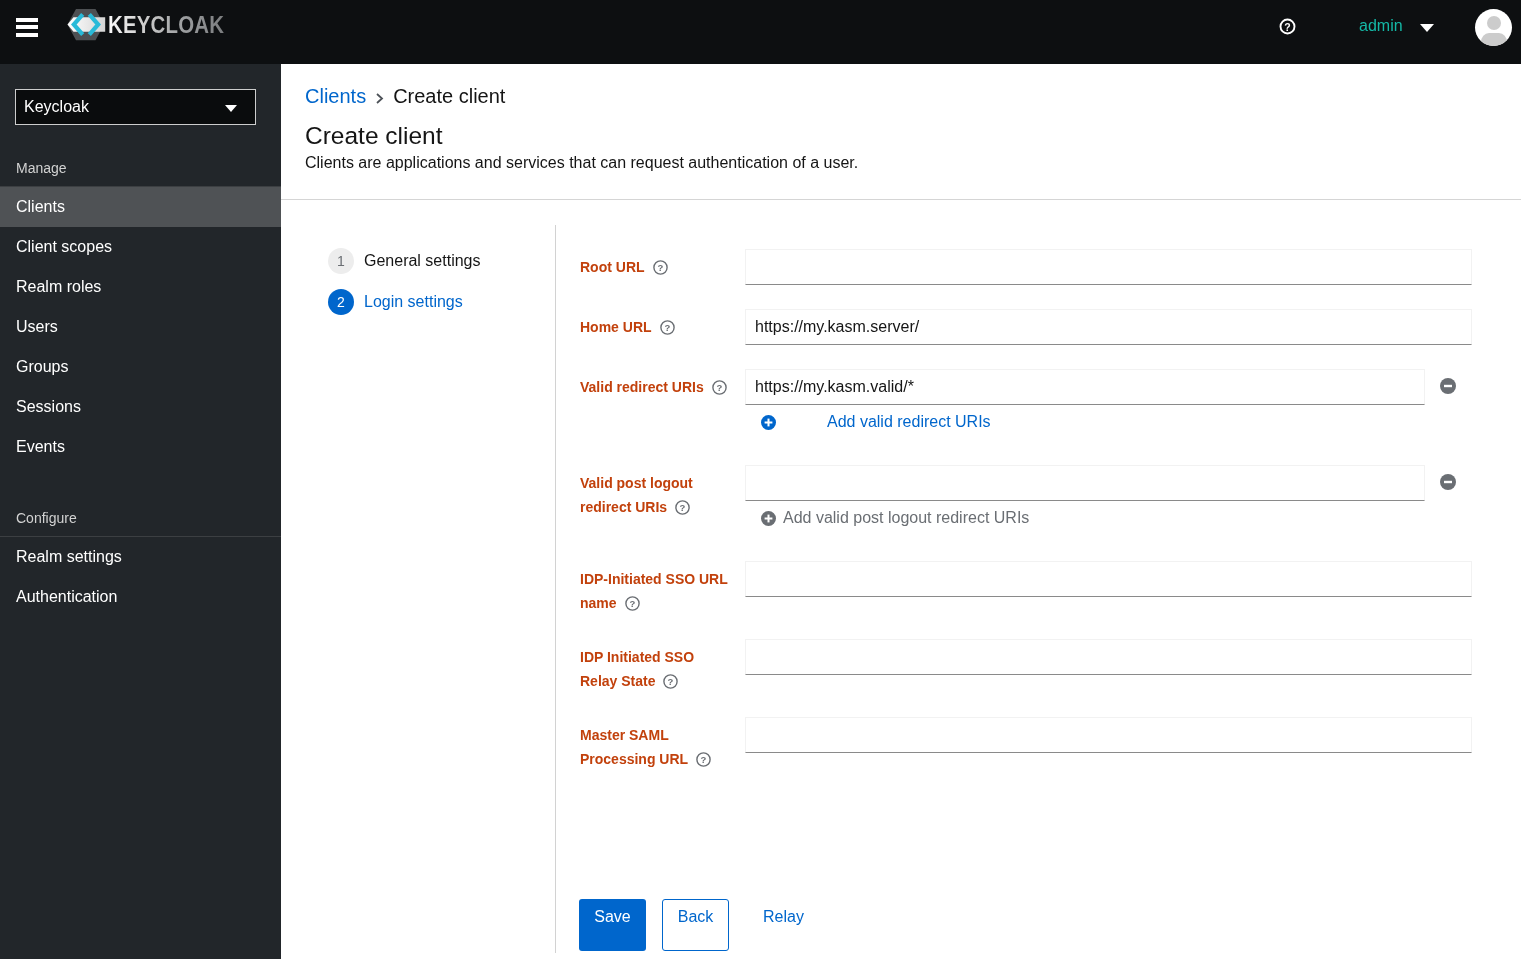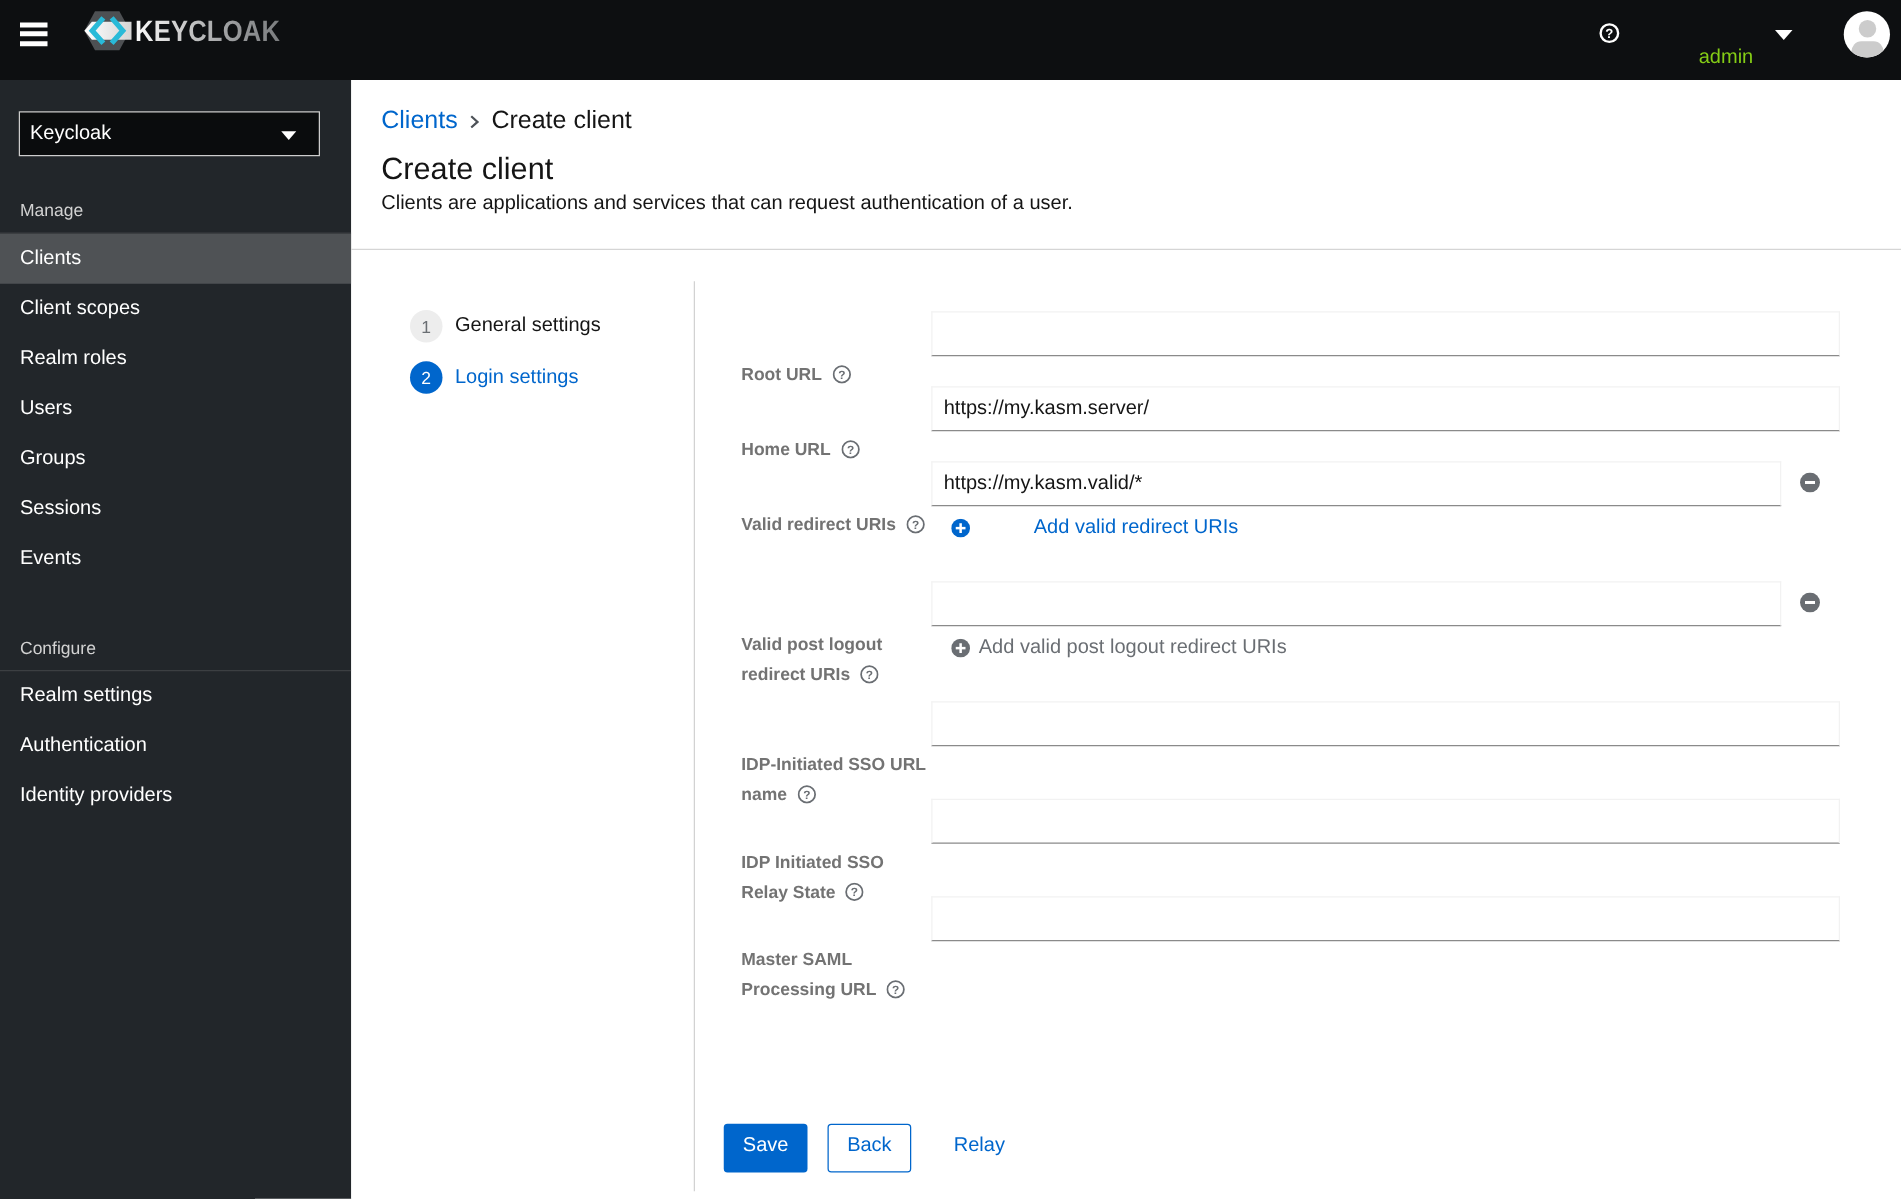--- a/index.html
+++ b/index.html
@@ -8,21 +8,21 @@
 
   
   #masthead { position:absolute; left:0; top:0; width:1521px; height:64px; background:#0d0f11; }
   .hbar { position:absolute; left:16px; width:22px; height:4.4px; background:#fff; }
   
   #logo { position:absolute; left:67px; top:8px; }
   #kctext { position:absolute; left:107.5px; top:11.5px; font-size:23.5px; font-weight:700;
     transform:scaleX(0.87); transform-origin:0 0; letter-spacing:0.2px; background:linear-gradient(90deg,#fbfbfb 0%,#cccccc 32%,#9c9ea0 65%,#7b7d7f 100%);
     -webkit-background-clip:text; background-clip:text; color:transparent; }
   #helpicon { position:absolute; left:1279px; top:18px; }
-  #adminname { position:absolute; left:1359px; top:17px; font-size:16px; color:#84cc16;margin-top:20px; }
+  #adminname { position:absolute; left:1359px; top:17px; font-size:16px; color:#14b8a6; }
   #caret1 { position:absolute; left:1420px; top:24px; width:0; height:0;
     border-left:7px solid transparent; border-right:7px solid transparent; border-top:8px solid #fff; }
   #avatar { position:absolute; left:1475px; top:9px; width:37px; height:37px; border-radius:50%;
     background:#fff; overflow:hidden; }
   #avatar .head { position:absolute; left:11.5px; top:7px; width:14px; height:14px; border-radius:50%; background:#ccc; }
   #avatar .body { position:absolute; left:5.5px; top:24px; width:26px; height:18px; border-radius:8px/9px; background:#ccc; }
 
   
   #sidebar { position:absolute; left:0; top:64px; width:281px; height:895px; background:#22262a; }
   #realmselect { position:absolute; left:15px; top:25px; width:241px; height:36px;
@@ -47,35 +47,35 @@
   #vdiv { position:absolute; left:273.5px; top:161px; width:1px; height:728px; background:#d2d2d2; }
 
   
   .stepnum { position:absolute; left:47px; width:26px; height:26px; border-radius:50%;
     text-align:center; line-height:26px; font-size:14px; }
   .step1 { background:#ededed; color:#6a6e73; }
   .step2 { background:#0066cc; color:#fff; }
   .steplabel { position:absolute; left:83px; font-size:16px; }
 
   
-  .flabel { position:absolute; left:312px; font-size:14px; font-weight:700; color:#737373; line-height:24px;margin-top:32px; }
+  .flabel { position:absolute; left:299px; font-size:14px; font-weight:700; color:#c2410c; line-height:24px; }
   .finput { position:absolute; left:464px; height:36px; background:#fff;
     border:1px solid #f2f2f2; border-bottom:1px solid #8a8a8a; font-size:16px; color:#151515;
     line-height:34px; padding-left:9px; }
   .w1 { width:727px; }
   .w2 { width:680px; }
   .qmark { display:inline-block; vertical-align:-3px; margin-left:8px; }
   .addlink { position:absolute; left:480px; font-size:16px; display:flex; align-items:center; }
   .addlink .txt { margin-left:7px; }
   .blue { color:#0066cc;gap:44px; }
   .gray { color:#6a6e73; }
   .minusico { position:absolute; left:1159px; }
 
   
-  .btn { position:absolute; top:835px; height:39px; border-radius:3px; font-size:16px;
+  .btn { position:absolute; top:835px; height:52px; border-radius:3px; font-size:16px;
     text-align:center; line-height:36px; }
   #btnsave { left:298px; width:67px; background:#0066cc; color:#fff; }
   #btnback { left:381px; width:67px; background:#fff; color:#0066cc; border:1px solid #0066cc; line-height:34px; }
   #btncancel { left:482px; color:#0066cc; }
 </style>
 </head>
 <body>
 
 <div id="masthead">
   <div class="hbar" style="top:17.5px"></div>
@@ -118,21 +118,20 @@
   <div class="navitem" style="top:163px">Client scopes</div>
   <div class="navitem" style="top:203px">Realm roles</div>
   <div class="navitem" style="top:243px">Users</div>
   <div class="navitem" style="top:283px">Groups</div>
   <div class="navitem" style="top:323px">Sessions</div>
   <div class="navitem" style="top:363px">Events</div>
   <div class="navsection" style="top:446px">Configure</div>
   <div class="navdiv" style="top:472px"></div>
   <div class="navitem" style="top:473px">Realm settings</div>
   <div class="navitem" style="top:513px">Authentication</div>
-  <div class="navitem" style="top:553px">Identity providers</div>
 </div>
 
 <div id="content">
   <div id="breadcrumb"><a href="#">Clients</a><span class="bc-chev">
     <svg width="9" height="11" viewBox="0 0 9 11">
           <path d="M2 1 L7 5.5 L2 10" fill="none" stroke="#4d5258" stroke-width="1.8"></path>
         </svg>
   </span>Create client</div>
   <div id="pagetitle">Create client</div>
   <div id="pagesub">Clients are applications and services that can request authentication of a user.</div>

